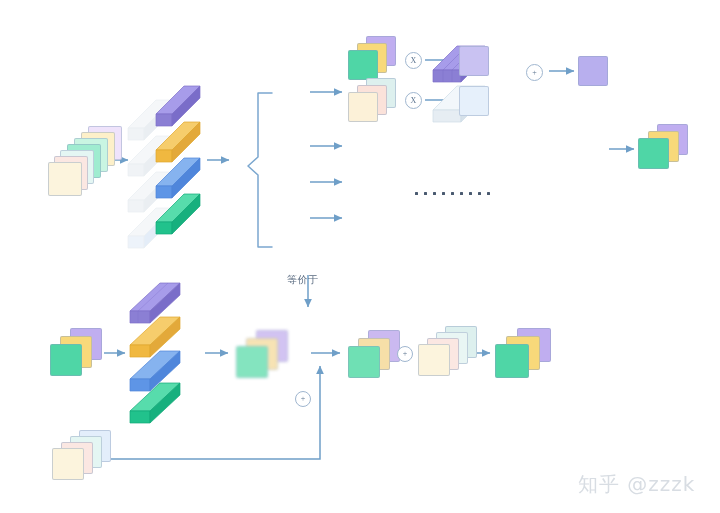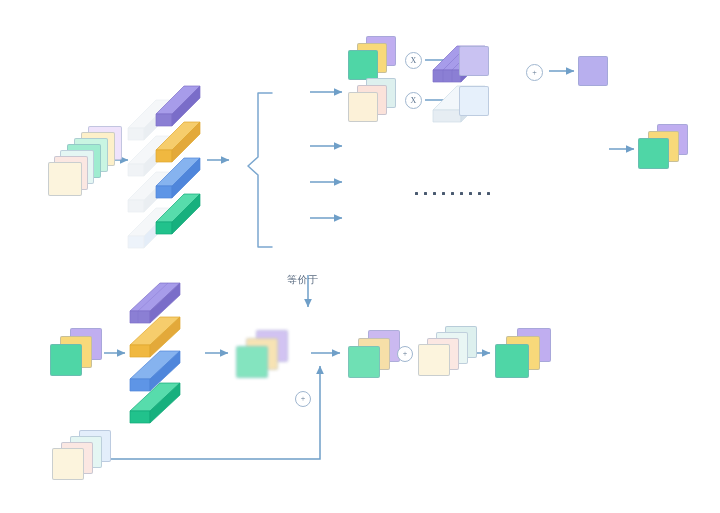--- a/index.html
+++ b/index.html
@@ -298,14 +298,15 @@
     <span>+</span>
   </div>
 
   <div class="stack" style="left:52px;top:430px;width:62px;height:52px;">
     <div class="card" style="left:27px;top:0;   width:32px;height:32px;background:#e3eefb;"></div>
     <div class="card" style="left:18px;top:6px; width:32px;height:32px;background:#e4f6f3;"></div>
     <div class="card" style="left:9px; top:12px;width:32px;height:32px;background:#fbe7e2;"></div>
     <div class="card" style="left:0;   top:18px;width:32px;height:32px;background:#fcf4dd;"></div>
   </div>
 
+  <div class="watermark" style="left:578px;top:471px;">知乎 @zzzk</div>
 
 </div>
 
 </body></html>

